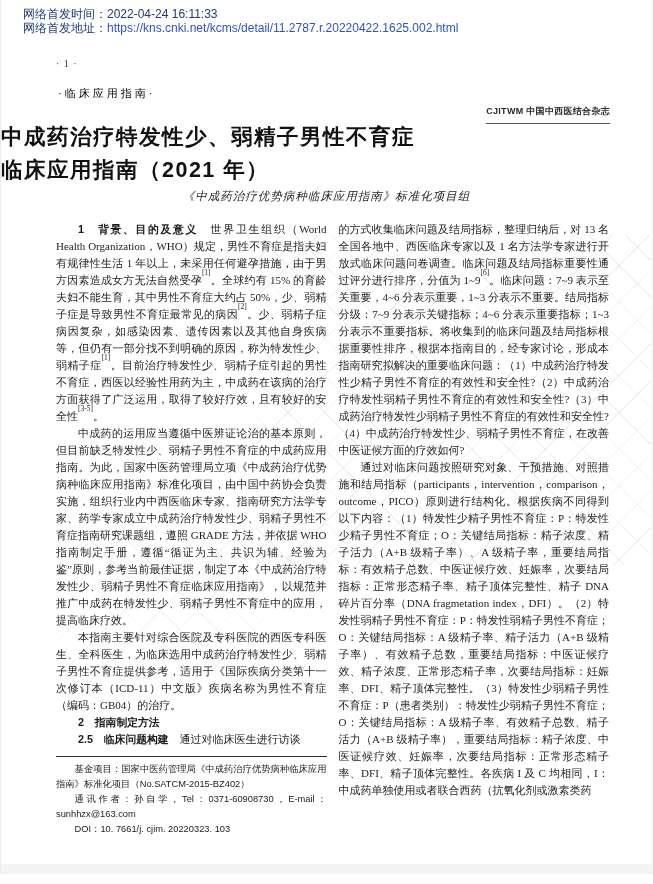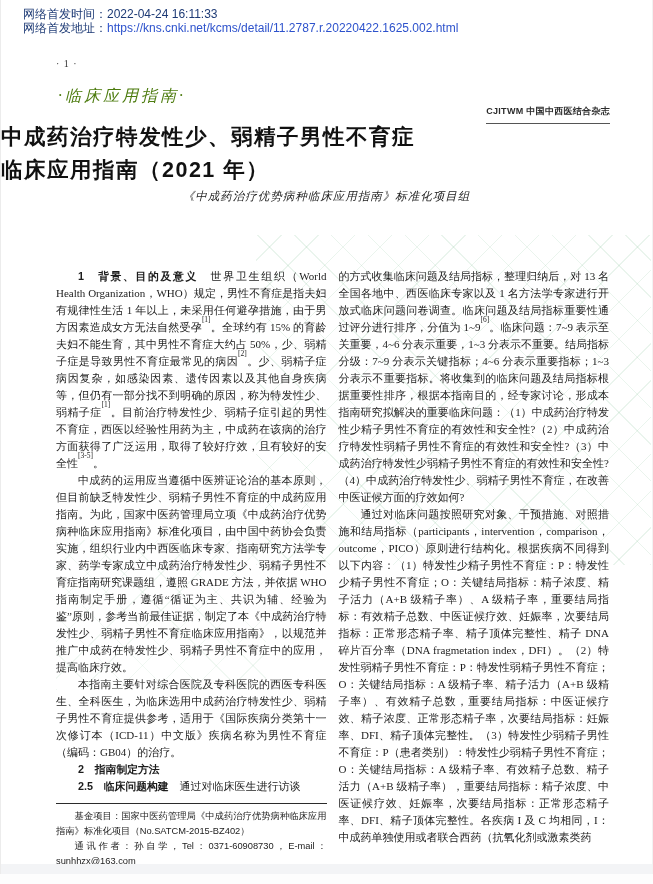--- a/index.html
+++ b/index.html
@@ -36,36 +36,36 @@
     position:absolute;top:58px;left:55px;right:42px;
     display:flex;justify-content:space-between;align-items:flex-start;
   }
   .page-num{font-size:10px;color:#333;letter-spacing:1px;}
   .journal{
     font-family:"Liberation Sans",sans-serif;font-weight:bold;font-size:9px;
     color:#2b2b2b;border-bottom:1.5px solid #555;padding-bottom:5px;letter-spacing:.3px;margin-top:47px;
   }
   .column-tag{
     position:absolute;top:86px;left:57px;
-    font-style:italic;font-size:16px;letter-spacing:3px;color:#4d7c0f;
+    font-size:11px;letter-spacing:3px;color:#000000;
   }
   .title{
     position:absolute;top:121px;left:0;width:100%;
     font-family:"Liberation Sans",sans-serif;font-weight:bold;
     font-size:21.5px;line-height:33px;letter-spacing:1.5px;color:#111;
   }
   .author{
     position:absolute;top:189px;left:0;width:100%;text-align:center;
     font-style:italic;font-size:11.5px;letter-spacing:1px;color:#222;
   }
   .columns{
     position:absolute;top:221px;left:55px;right:43px;
     display:flex;gap:12px;
   }
-  .col{width:271px;margin-top:47px;}
+  .col{width:271px;}
   .col p{
     margin:0;text-align:justify;font-size:11px;line-height:17px;
     text-indent:2em;color:#1c1c1c;
   }
   .col p.noindent{text-indent:0;}
   .sec-head{font-weight:bold;font-family:"Liberation Sans",sans-serif;font-size:10.8px;}
   sup.ref{font-size:7.5px;line-height:0;position:relative;top:-4px;}
 
   .footnote{margin-top:8px;}
   .footnote-rule{border-top:1px solid #2b2b2b;width:100%;height:0;margin-bottom:5px;}

